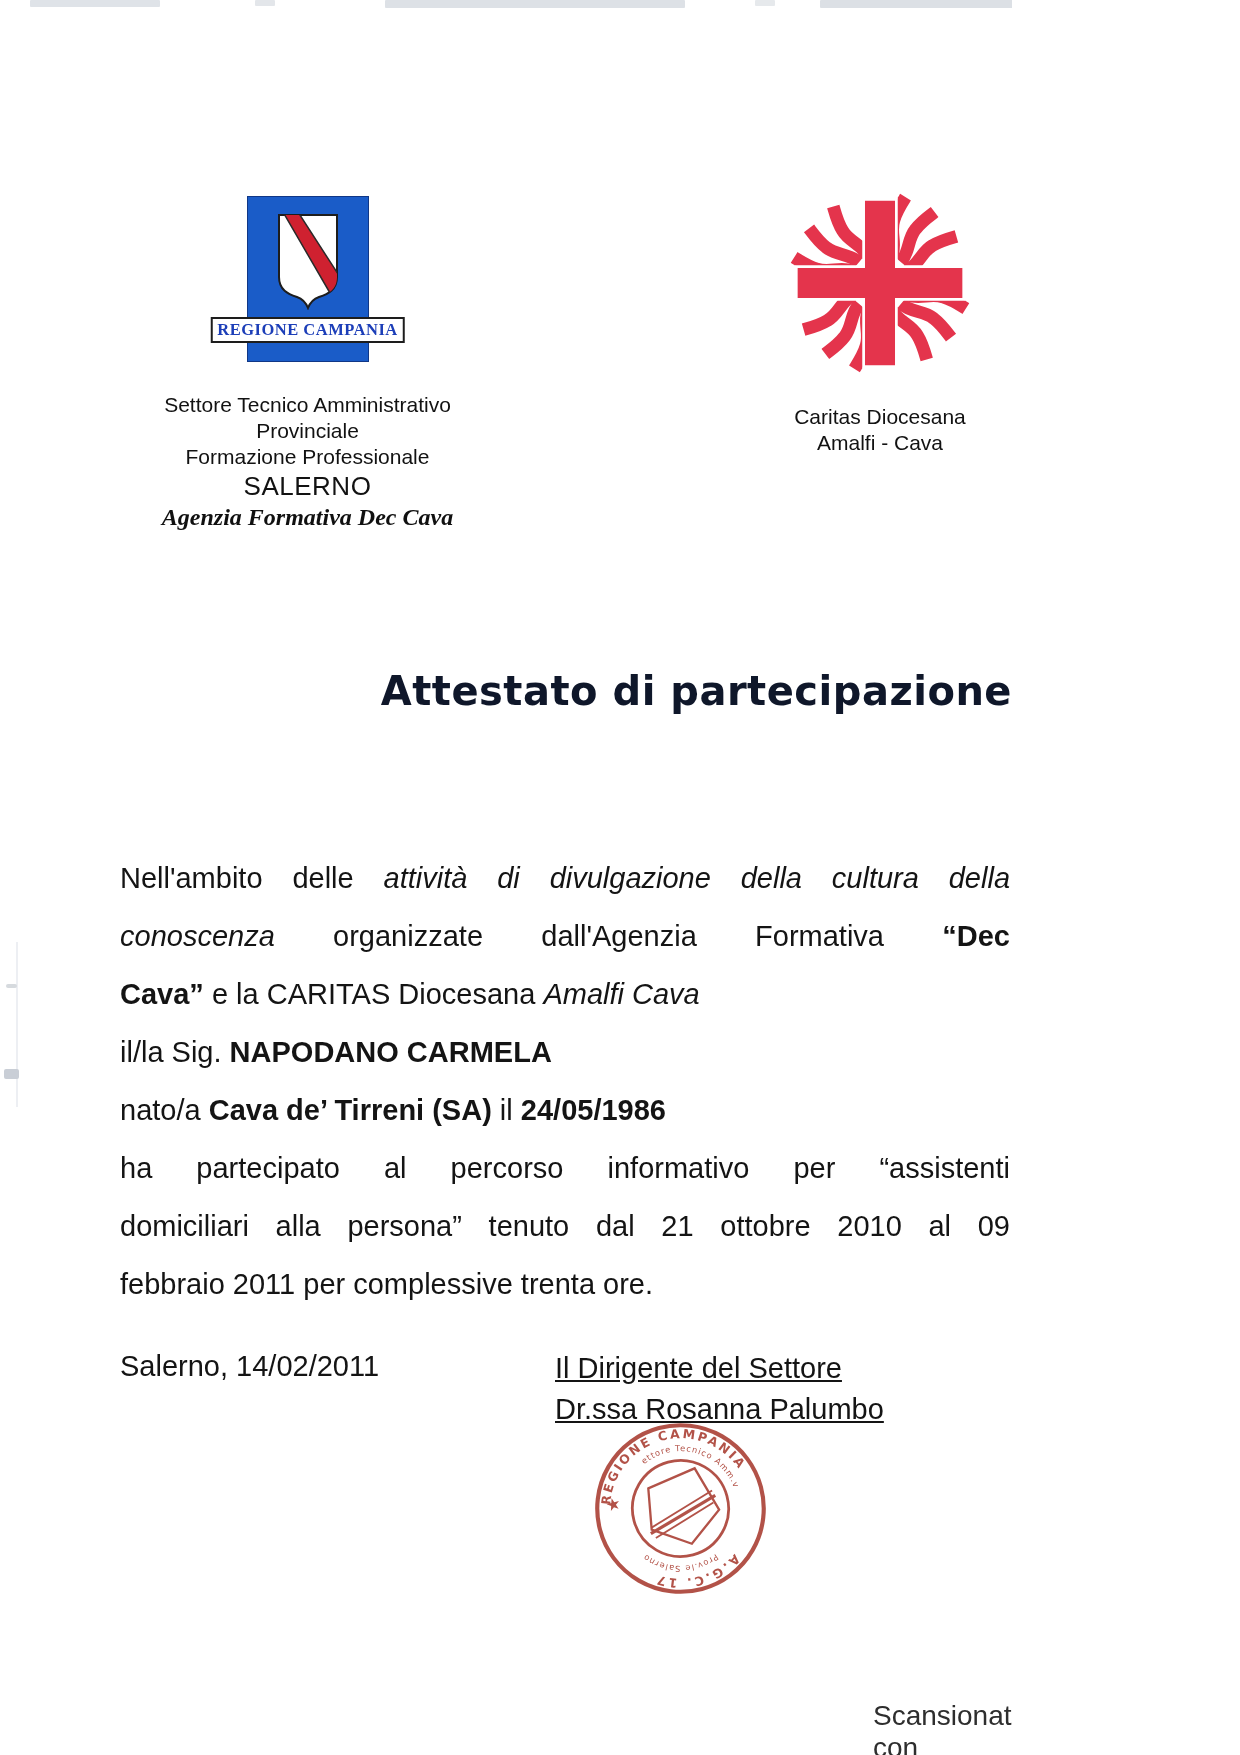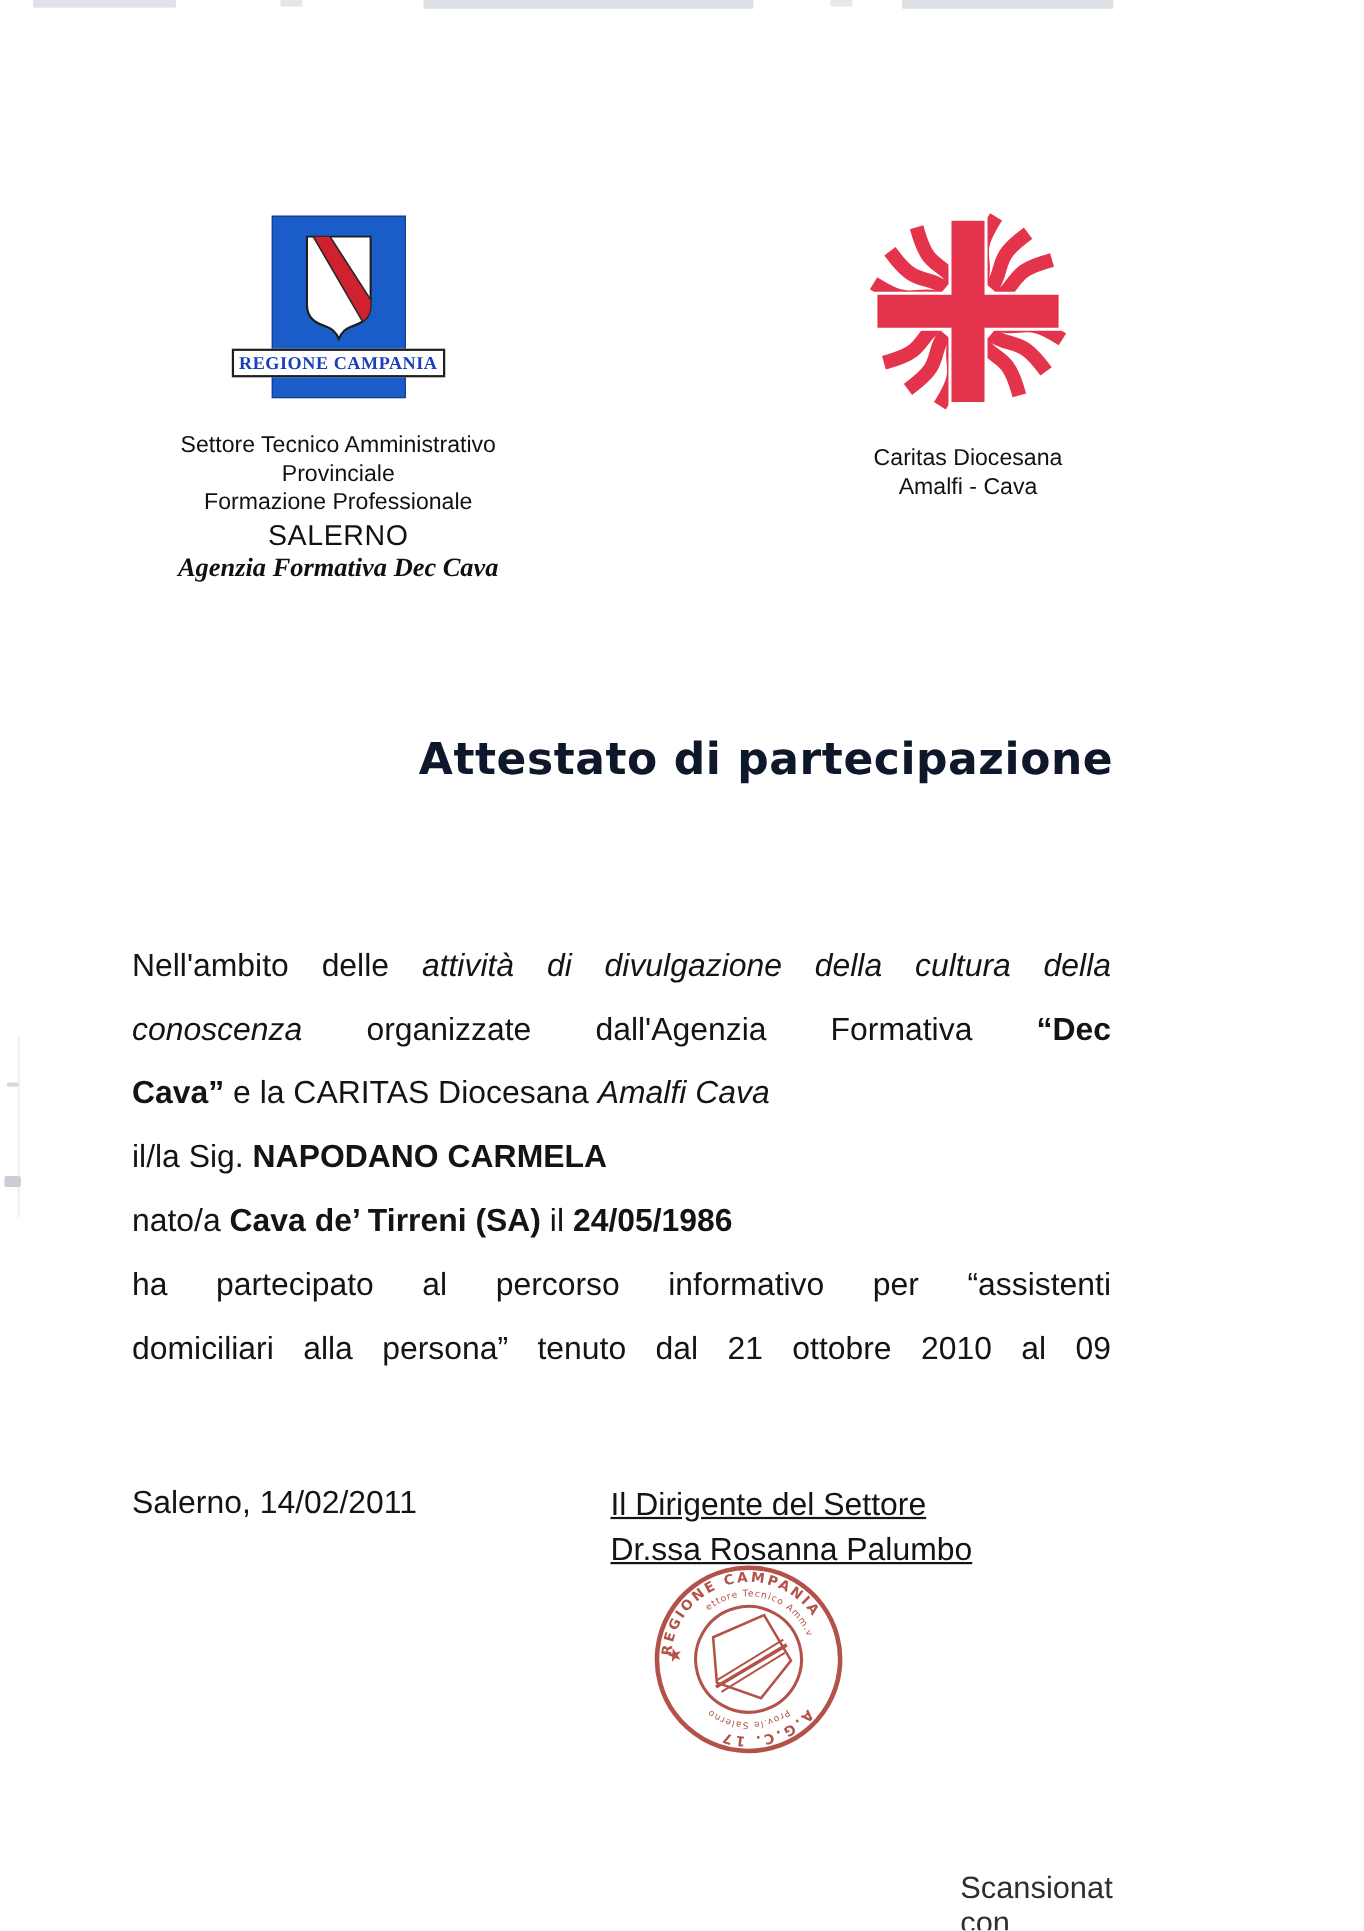--- a/index.html
+++ b/index.html
@@ -107,20 +107,21 @@
   <div class="title">Attestato di partecipazione</div>
 
   <div class="body-text">
     <div class="bline j"><span>Nell'ambito delle </span><span class="it">attività di divulgazione della cultura della</span></div>
     <div class="bline j"><span class="it">conoscenza</span><span> organizzate dall'Agenzia Formativa </span><span class="bd">“Dec</span></div>
     <div class="bline"><span class="bd">Cava”</span><span> e la CARITAS Diocesana </span><span class="it">Amalfi Cava</span></div>
     <div class="bline"><span>il/la Sig. </span><span class="bd">NAPODANO CARMELA</span></div>
     <div class="bline"><span>nato/a </span><span class="bd">Cava de’ Tirreni (SA)</span><span> il </span><span class="bd">24/05/1986</span></div>
     <div class="bline j">ha partecipato al percorso informativo per “assistenti</div>
     <div class="bline j">domiciliari alla persona” tenuto dal 21 ottobre 2010 al 09</div>
+    <div class="bline">febbraio 2011 per complessive trenta ore.</div>
   </div>
 
   <div class="place-date">Salerno, 14/02/2011</div>
   <div class="sig-block">
     <div>Il Dirigente del Settore</div>
     <div>Dr.ssa Rosanna Palumbo</div>
   </div>
 
   <svg class="stamp" width="185" height="185" viewBox="0 0 200 200">
     <defs>

